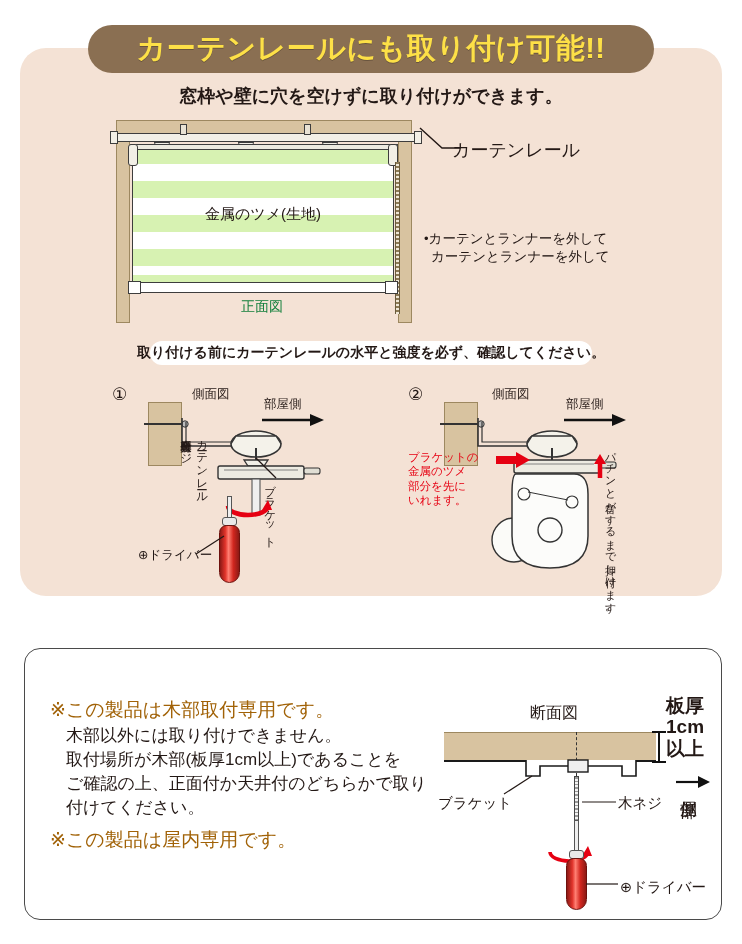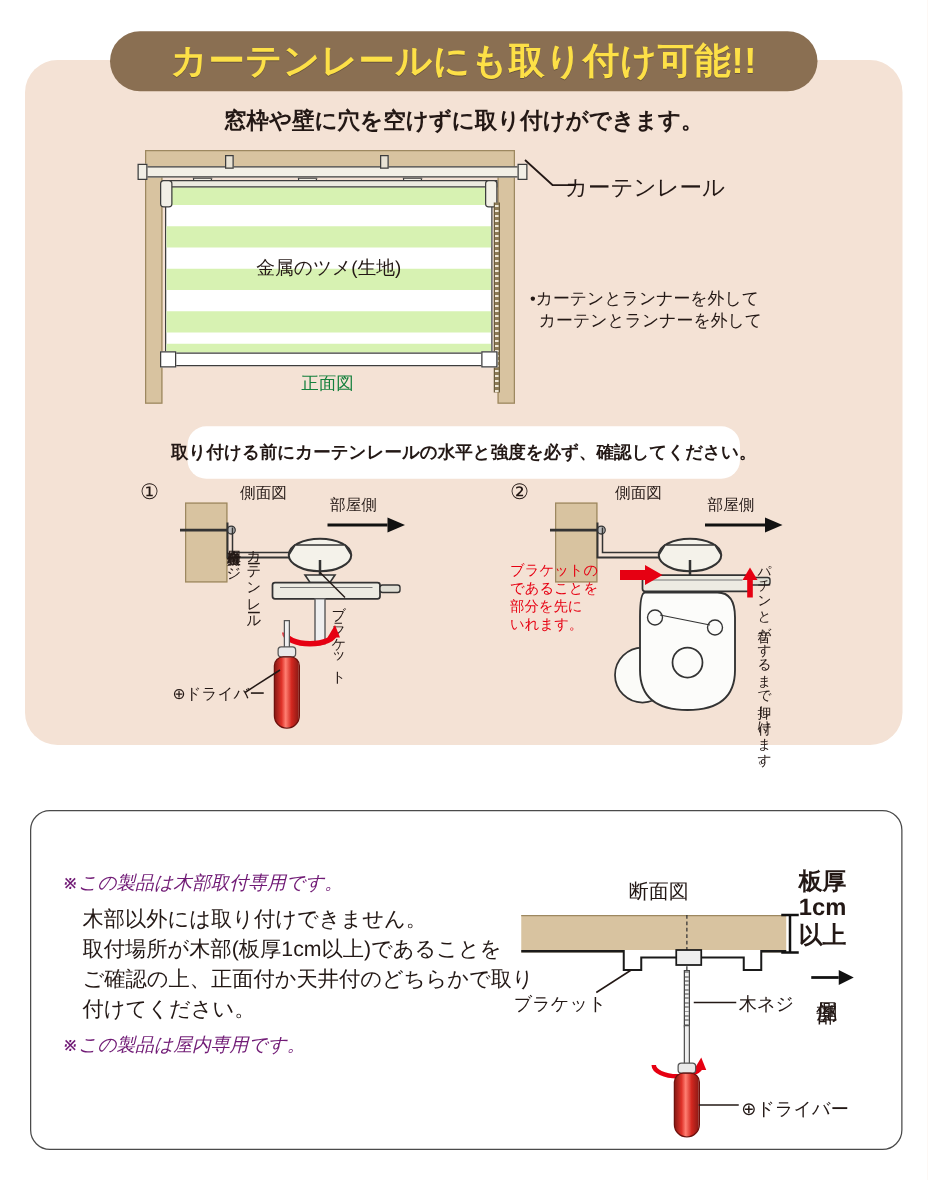--- a/index.html
+++ b/index.html
@@ -217,21 +217,21 @@
     line-height: 1.35;
     color: #231815;
     white-space: nowrap;
   }
   .note-bullet .dot { font-size: 13px; }
 
   
   .warn-bar {
     position: absolute;
     left: 150px; top: 341px;
-    width: 442px; height: 42px;
+    width: 442px; height: 24px;
     background: #ffffff;
     border-radius: 15px;
     display: flex;
     align-items: center;
     justify-content: center;
   }
   .warn-bar-text {
     font-size: 14px;
     font-weight: bold;
     color: #231815;
@@ -333,35 +333,34 @@
   }
   .notice-heading {
     position: absolute;
     left: 38px; top: 663px;
     font-size: 21px;
     color: #009944;
     white-space: nowrap;
   }
   .notice-red {
     position: absolute;
-    font-size: 15px;
-    color: #701a75;
-    white-space: nowrap;
-    font-style: italic;
+    font-size: 19px;
+    color: #a16207;
+    white-space: nowrap;
   }
   .notice-body {
     position: absolute;
     font-size: 17px;
     line-height: 1.42;
     color: #231815;
     white-space: pre-line;
   }
 
   
-  .xsec { position: absolute; left: 417px; top: 690px; width: 292px; height: 225px; }
+  .xsec { position: absolute; left: 444px; top: 690px; width: 292px; height: 225px; }
   .xsec-title {
     position: absolute;
     left: 86px; top: 13px;
     font-size: 16px;
     color: #231815;
     white-space: nowrap;
   }
   .xsec-board {
     position: absolute;
     left: 0px; top: 42px;
@@ -569,21 +568,21 @@
     <svg style="position:absolute; left:88px; top:68px;" width="34" height="16">
       <polygon points="0,4 20,4 20,0 34,8 20,16 20,12 0,12" fill="#E60012"></polygon>
     </svg>
     <svg style="position:absolute; left:170px; top:68px;" width="26" height="28">
       <path d="M22,26 L22,10" stroke="#E60012" stroke-width="4.5" fill="none"></path>
       <polygon points="16,12 28,12 22,2" fill="#E60012"></polygon>
     </svg>
 
     <div class="htext-red" style="left:0px; top:66px">
       <span>ブラケットの</span><br>
-      <span>であることを</span><br>
+      <span>金属のツメ</span><br>
       <span>部分を先に</span><br>
       <span>いれます。</span>
     </div>
 
     <div class="vtext-red" style="left:196px; top:60px">パチンと音がするまで押し付けます。</div>
   </div>
 
   <div class="notice-box"></div>
 
 

